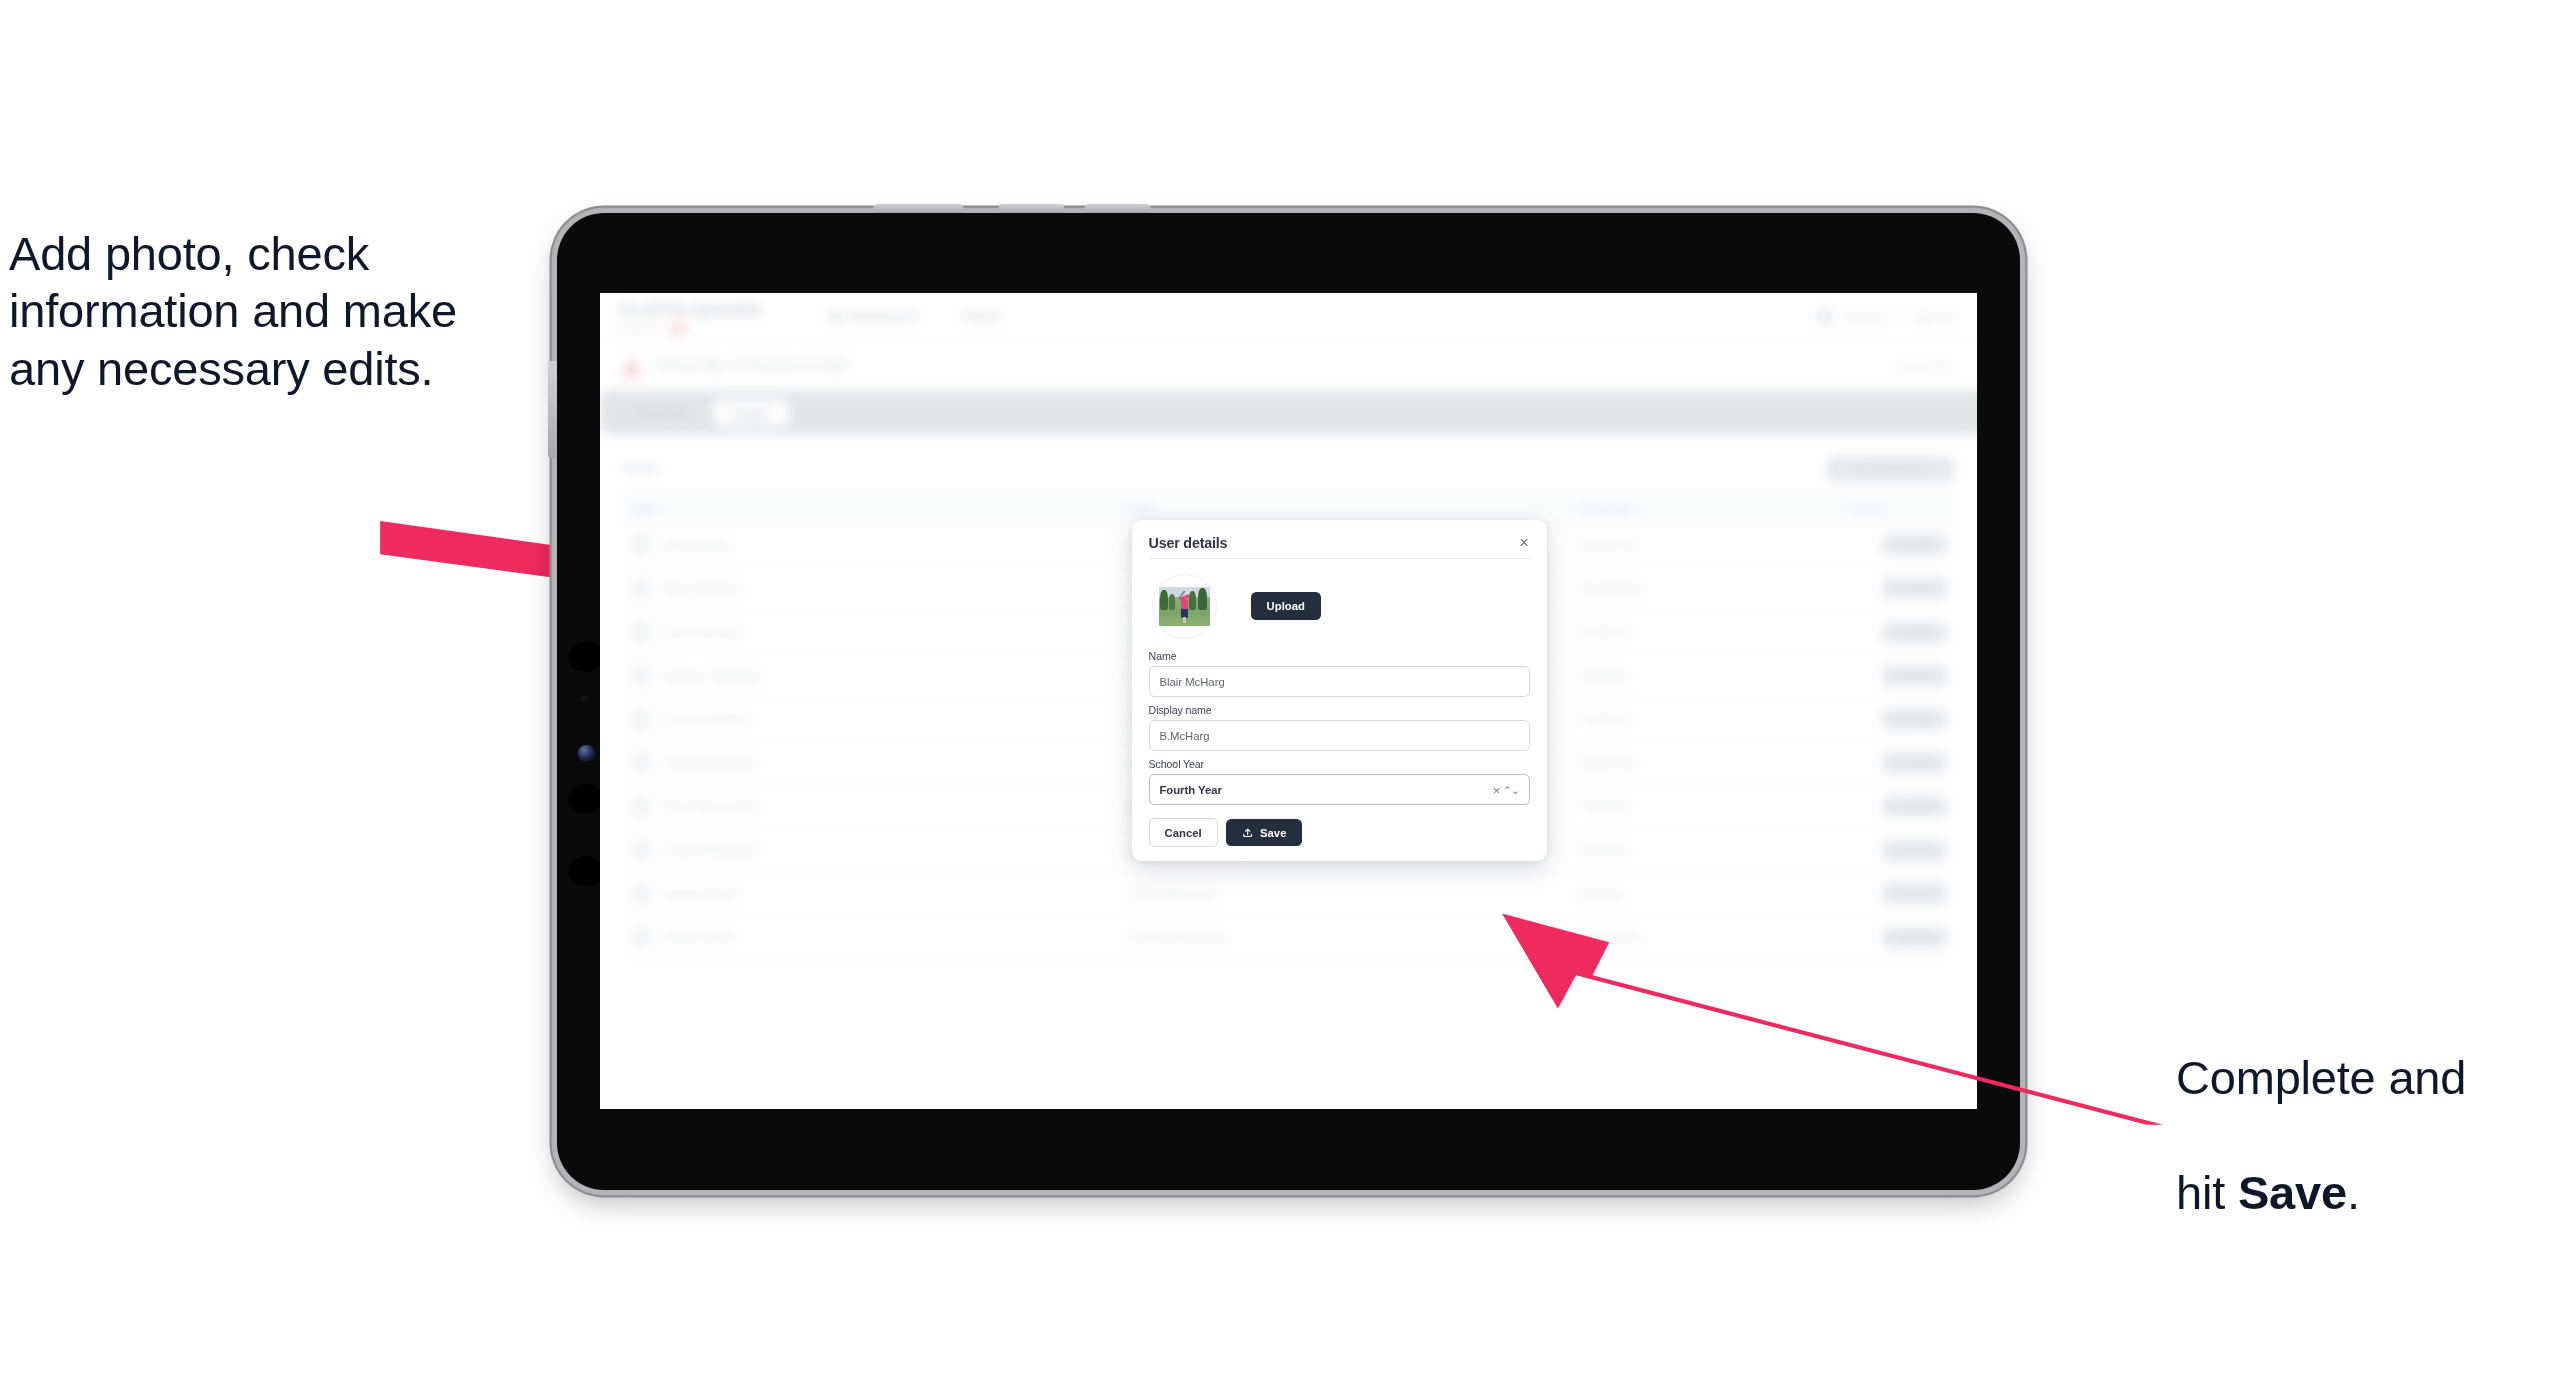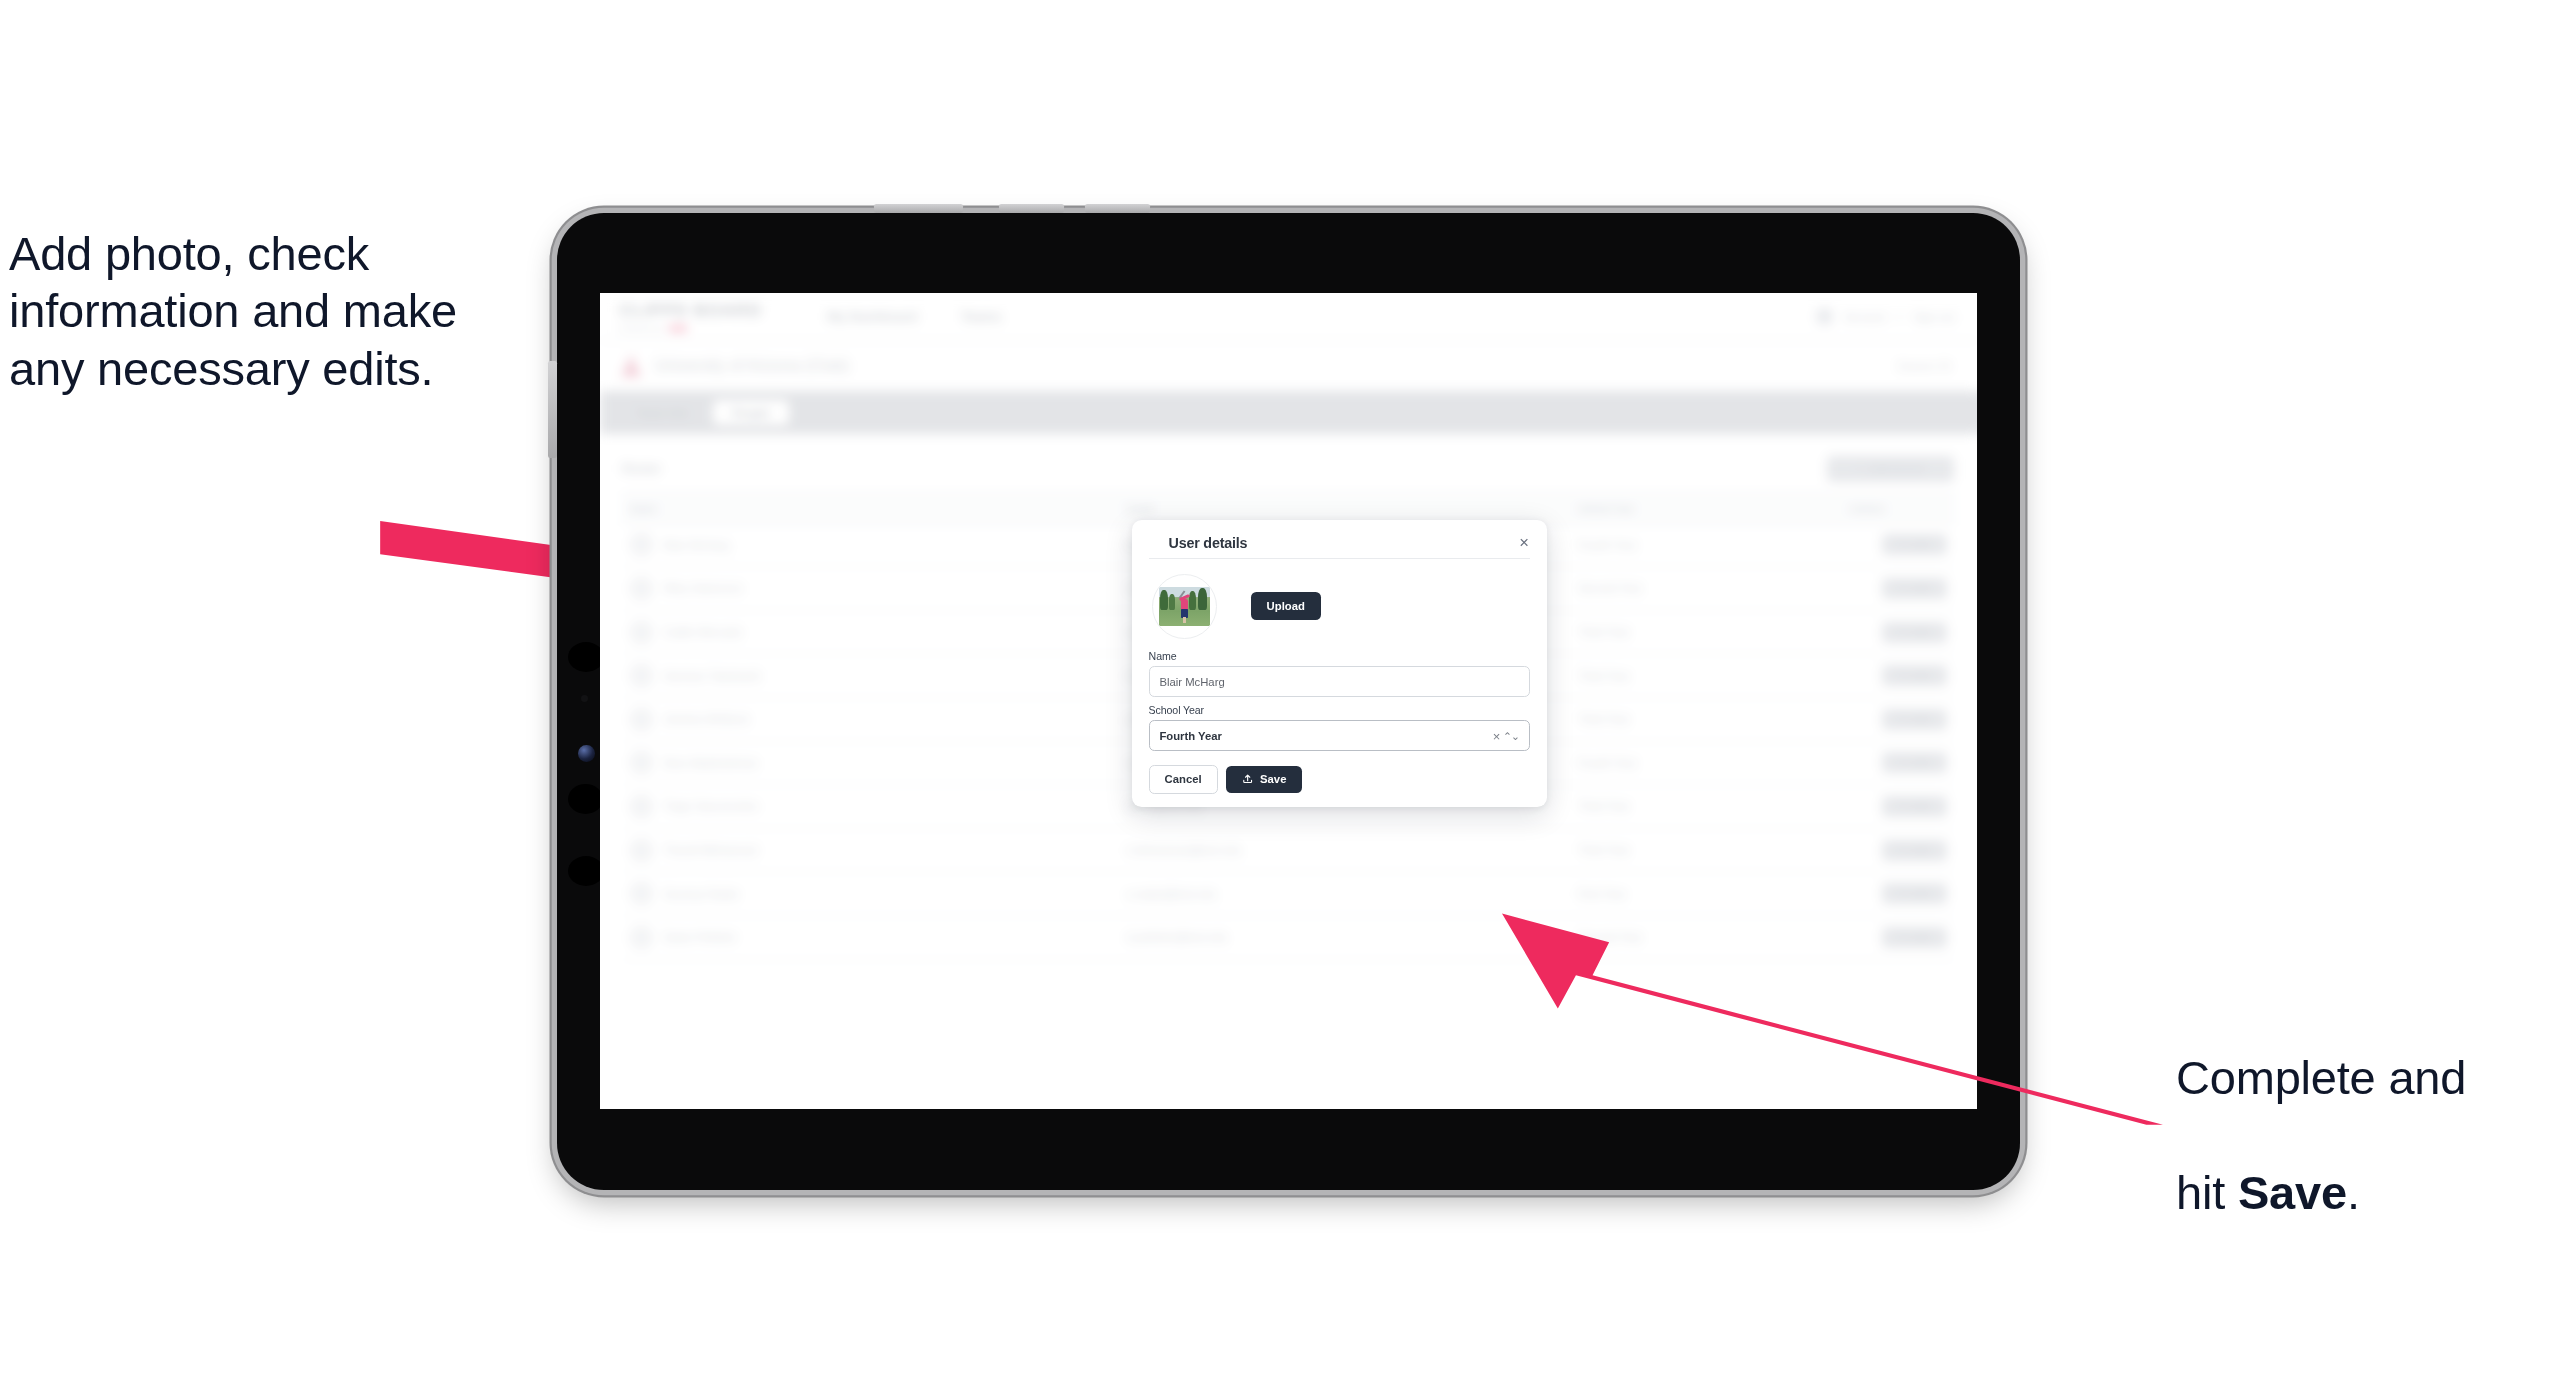--- a/index.html
+++ b/index.html
@@ -184,21 +184,21 @@
     box-shadow: 0 7.5px 29px rgba(17,24,39,0.14), 0 1.5px 7.5px rgba(17,24,39,0.08);
     padding: 15px 16.6px 13.6px 16.6px;
     box-sizing: border-box;
   }
   #modal-head {
     display: flex; align-items: flex-start; justify-content: space-between;
     border-bottom: 0.8px solid #e9ebee;
     padding-bottom: 6.8px;
   }
   #modal-title {
-    font-size: 14.3px; font-weight: 700; color: #2f3640; letter-spacing: -0.2px; margin-left: 20px;
+    font-size: 14.3px; font-weight: 700; color: #2f3640; letter-spacing: -0.2px;
   }
   #modal-close {
     font-size: 16.6px; line-height: 1; color: #6b7280; cursor: pointer;
     background: none; border: none; padding: 0 1.5px; font-family: inherit;
   }
   #modal-photo-row {
     display: flex; align-items: center; gap: 26px;
     padding: 14.3px 0 4.5px 3px;
   }
   #avatar-ring {
@@ -532,20 +532,24 @@
           </div>
         </div>
         <button id="upload-btn">Upload</button>
       </div>
 
       <div class="field-group">
         <label class="field-label">Name</label>
         <input class="field-input" type="text" value="Blair McHarg" style="">
       </div>
 
+      <div class="field-group">
+        <label class="field-label">Display name</label>
+        <input class="field-input" type="text" value="B.McHarg" style="">
+      </div>
 
 
       <div class="field-group">
         <label class="field-label">School Year</label>
         <div id="select-wrap">
           <div id="select-display">Fourth Year</div>
           <span id="select-clear">×</span>
           <span id="select-stepper">⌃⌄</span>
         </div>
       </div>

